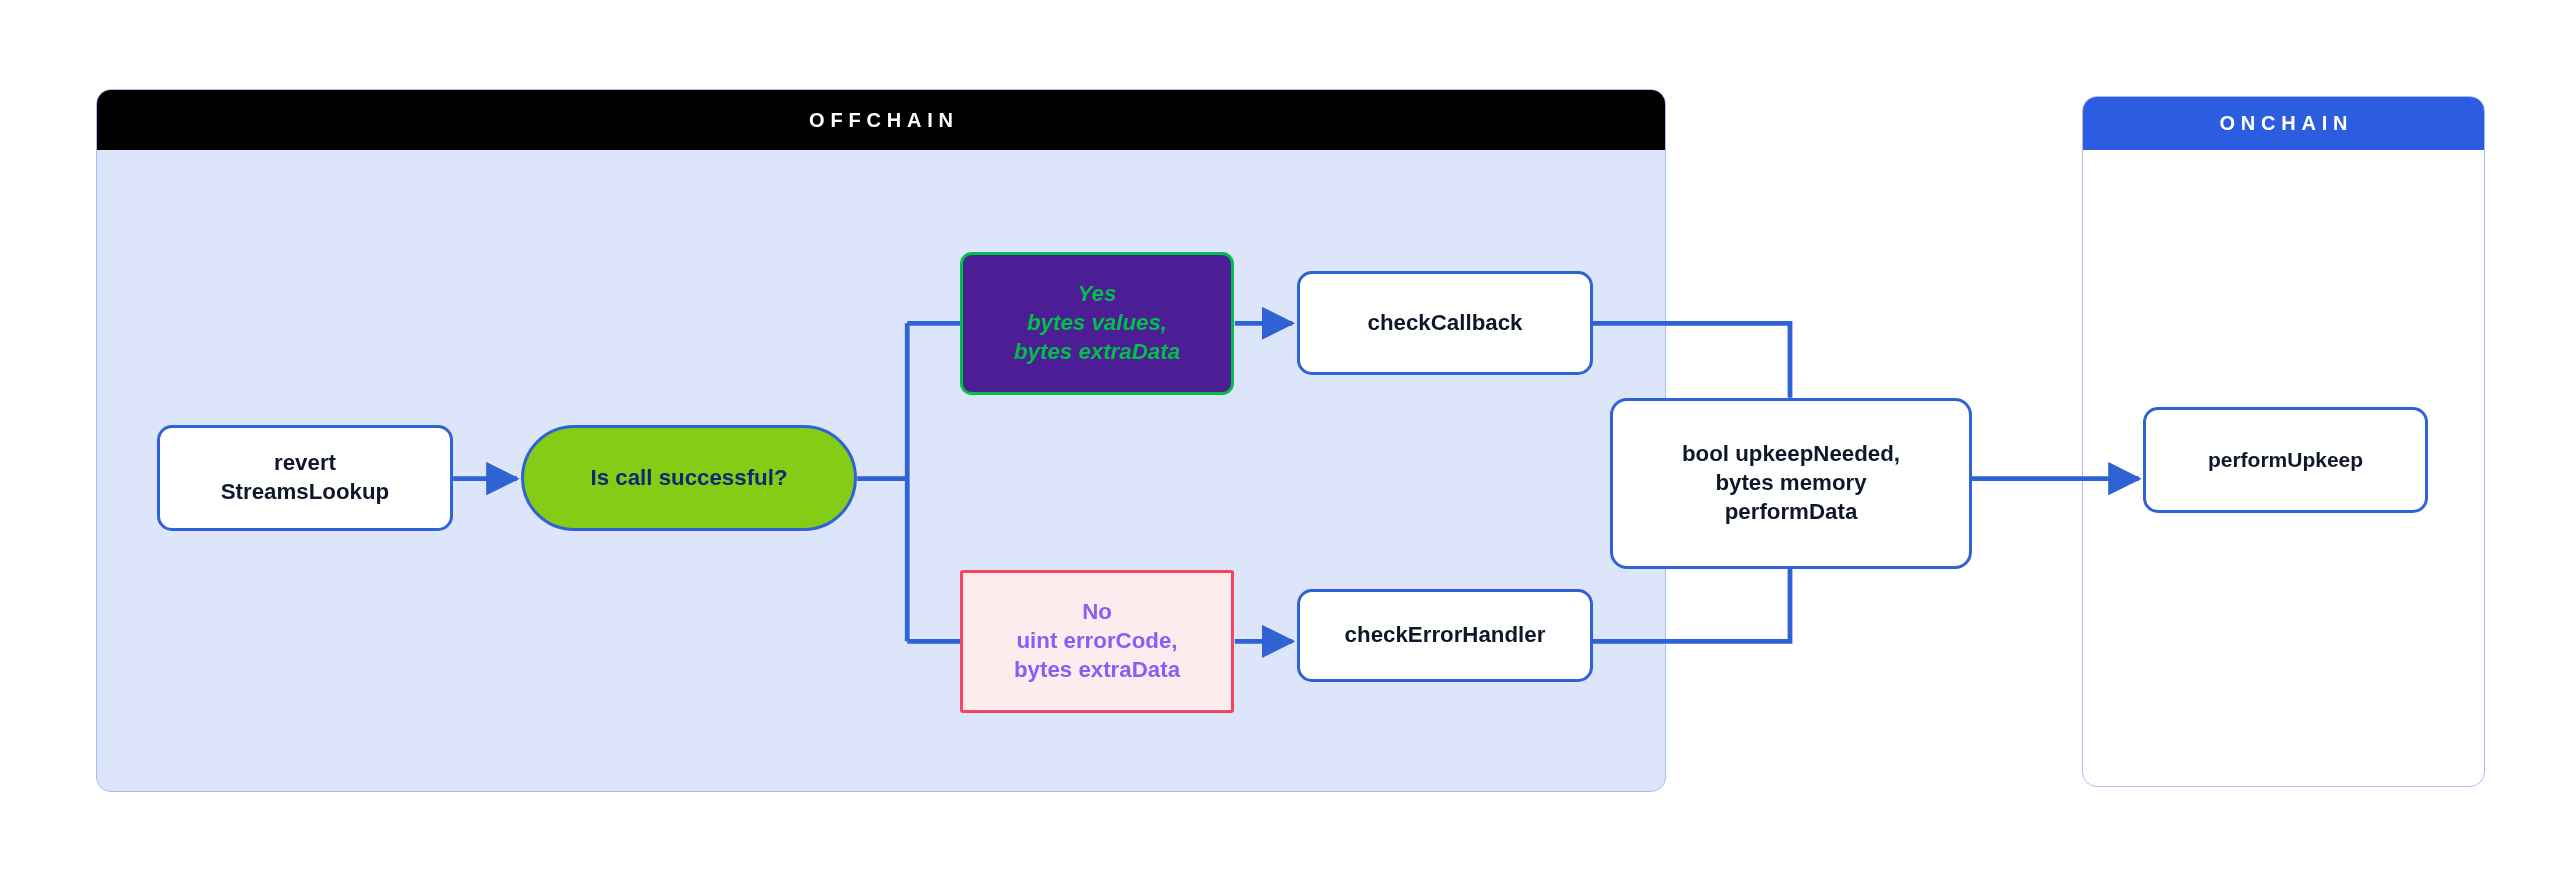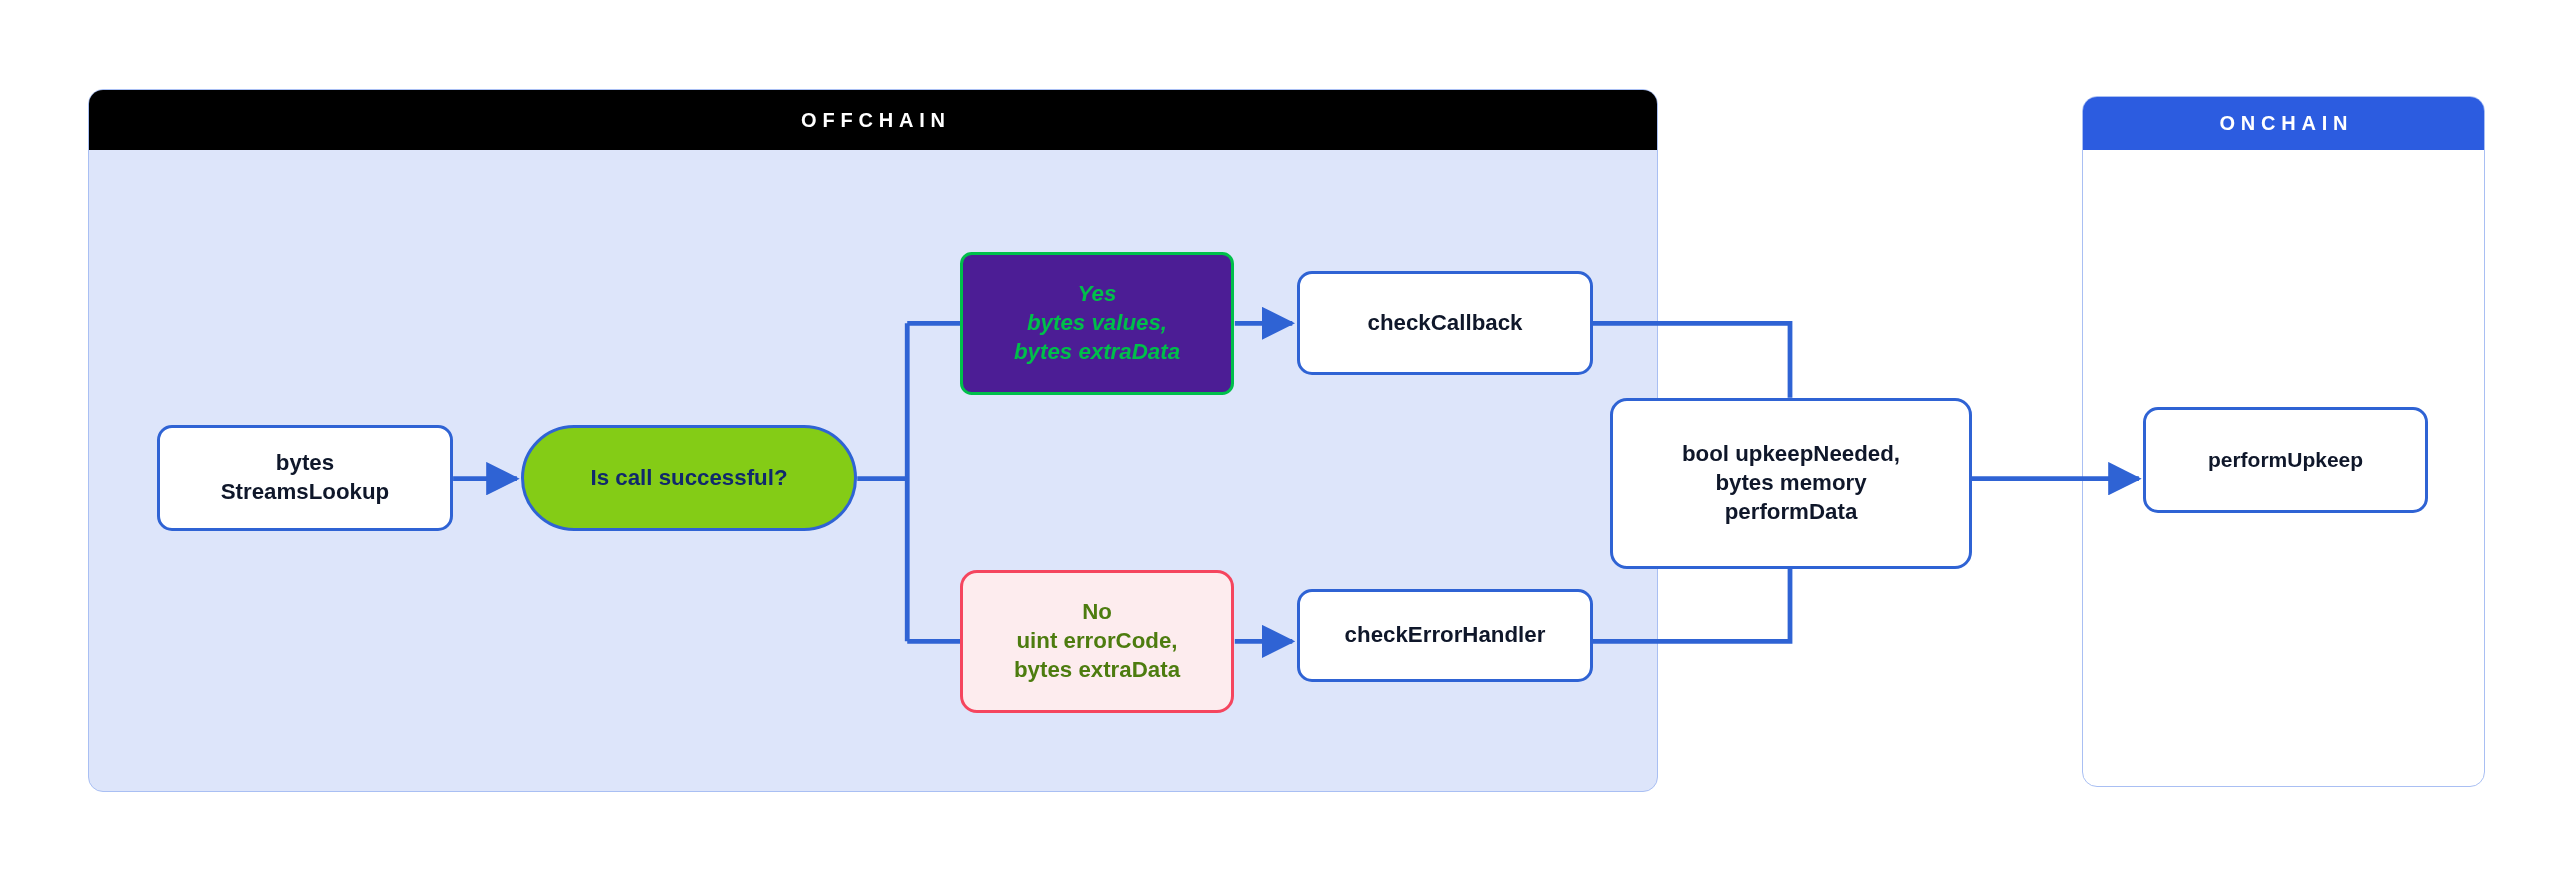--- a/index.html
+++ b/index.html
@@ -19,21 +19,21 @@
   }
 
   
   .panel {
     position: absolute;
     border-radius: 15px;
     box-sizing: border-box;
     overflow: hidden;
   }
   .panel-offchain {
-    left: 88px;
+    left: 96px;
     top: 89px;
     width: 1570px;
     height: 703px;
     background: #dde5fa;
     border: 1.6px solid #a9bff3;
   }
   .panel-onchain {
     left: 2082px;
     top: 96px;
     width: 403px;
@@ -93,22 +93,22 @@
   .node-green {
     background: #4c1d95;
     border: 3.7px solid #00bf4a;
     border-radius: 11.7px;
     color: #00bf4a;
     font-style: italic;
   }
   .node-red {
     background: #fdecee;
     border: 3.7px solid #f5455e;
-    border-radius: 17px;
-    color: #4d7c0f;
+    border-radius: 3px;
+    color: #8b5cf6;
   }
 
   #n-revert        { left: 157px;  top: 425px;  width: 296px;  height: 106px; font-size: 22.3px; }
   #n-decision      { left: 521px;  top: 425px;  width: 336px;  height: 106px; font-size: 22.3px; }
   #n-yes          { left: 960px; top: 252px;  width: 274px;  height: 143px; font-size: 22.3px; }
   #n-no           { left: 960px; top: 570px; width: 274px;  height: 143px; font-size: 22.3px; }
   #n-checkcb      { left: 1297px; top: 271px;  width: 296px;  height: 104px; font-size: 22.3px; }
   #n-checkerr     { left: 1297px; top: 589px; width: 296px;  height: 93px; font-size: 22.3px; }
   #n-return       { left: 1610px; top: 398px;  width: 362px;  height: 171px; font-size: 22.3px; border-radius: 17px; }
   #n-perform      { left: 2143px; top: 407px;  width: 285px;  height: 106px; font-size: 21px; }
@@ -152,21 +152,21 @@
   </svg>
 
   <div class="panel panel-offchain">
     <div class="panel-header">OFFCHAIN</div>
   </div>
 
   <div class="panel panel-onchain">
     <div class="panel-header">ONCHAIN</div>
   </div>
 
-  <div id="n-revert" class="node node-box">bytes
+  <div id="n-revert" class="node node-box">revert
 StreamsLookup</div>
 
   <div id="n-decision" class="node node-pill">Is call successful?</div>
 
   <div id="n-yes" class="node node-green">Yes
 bytes values,
 bytes extraData</div>
 
   <div id="n-no" class="node node-red">No
 uint errorCode,

